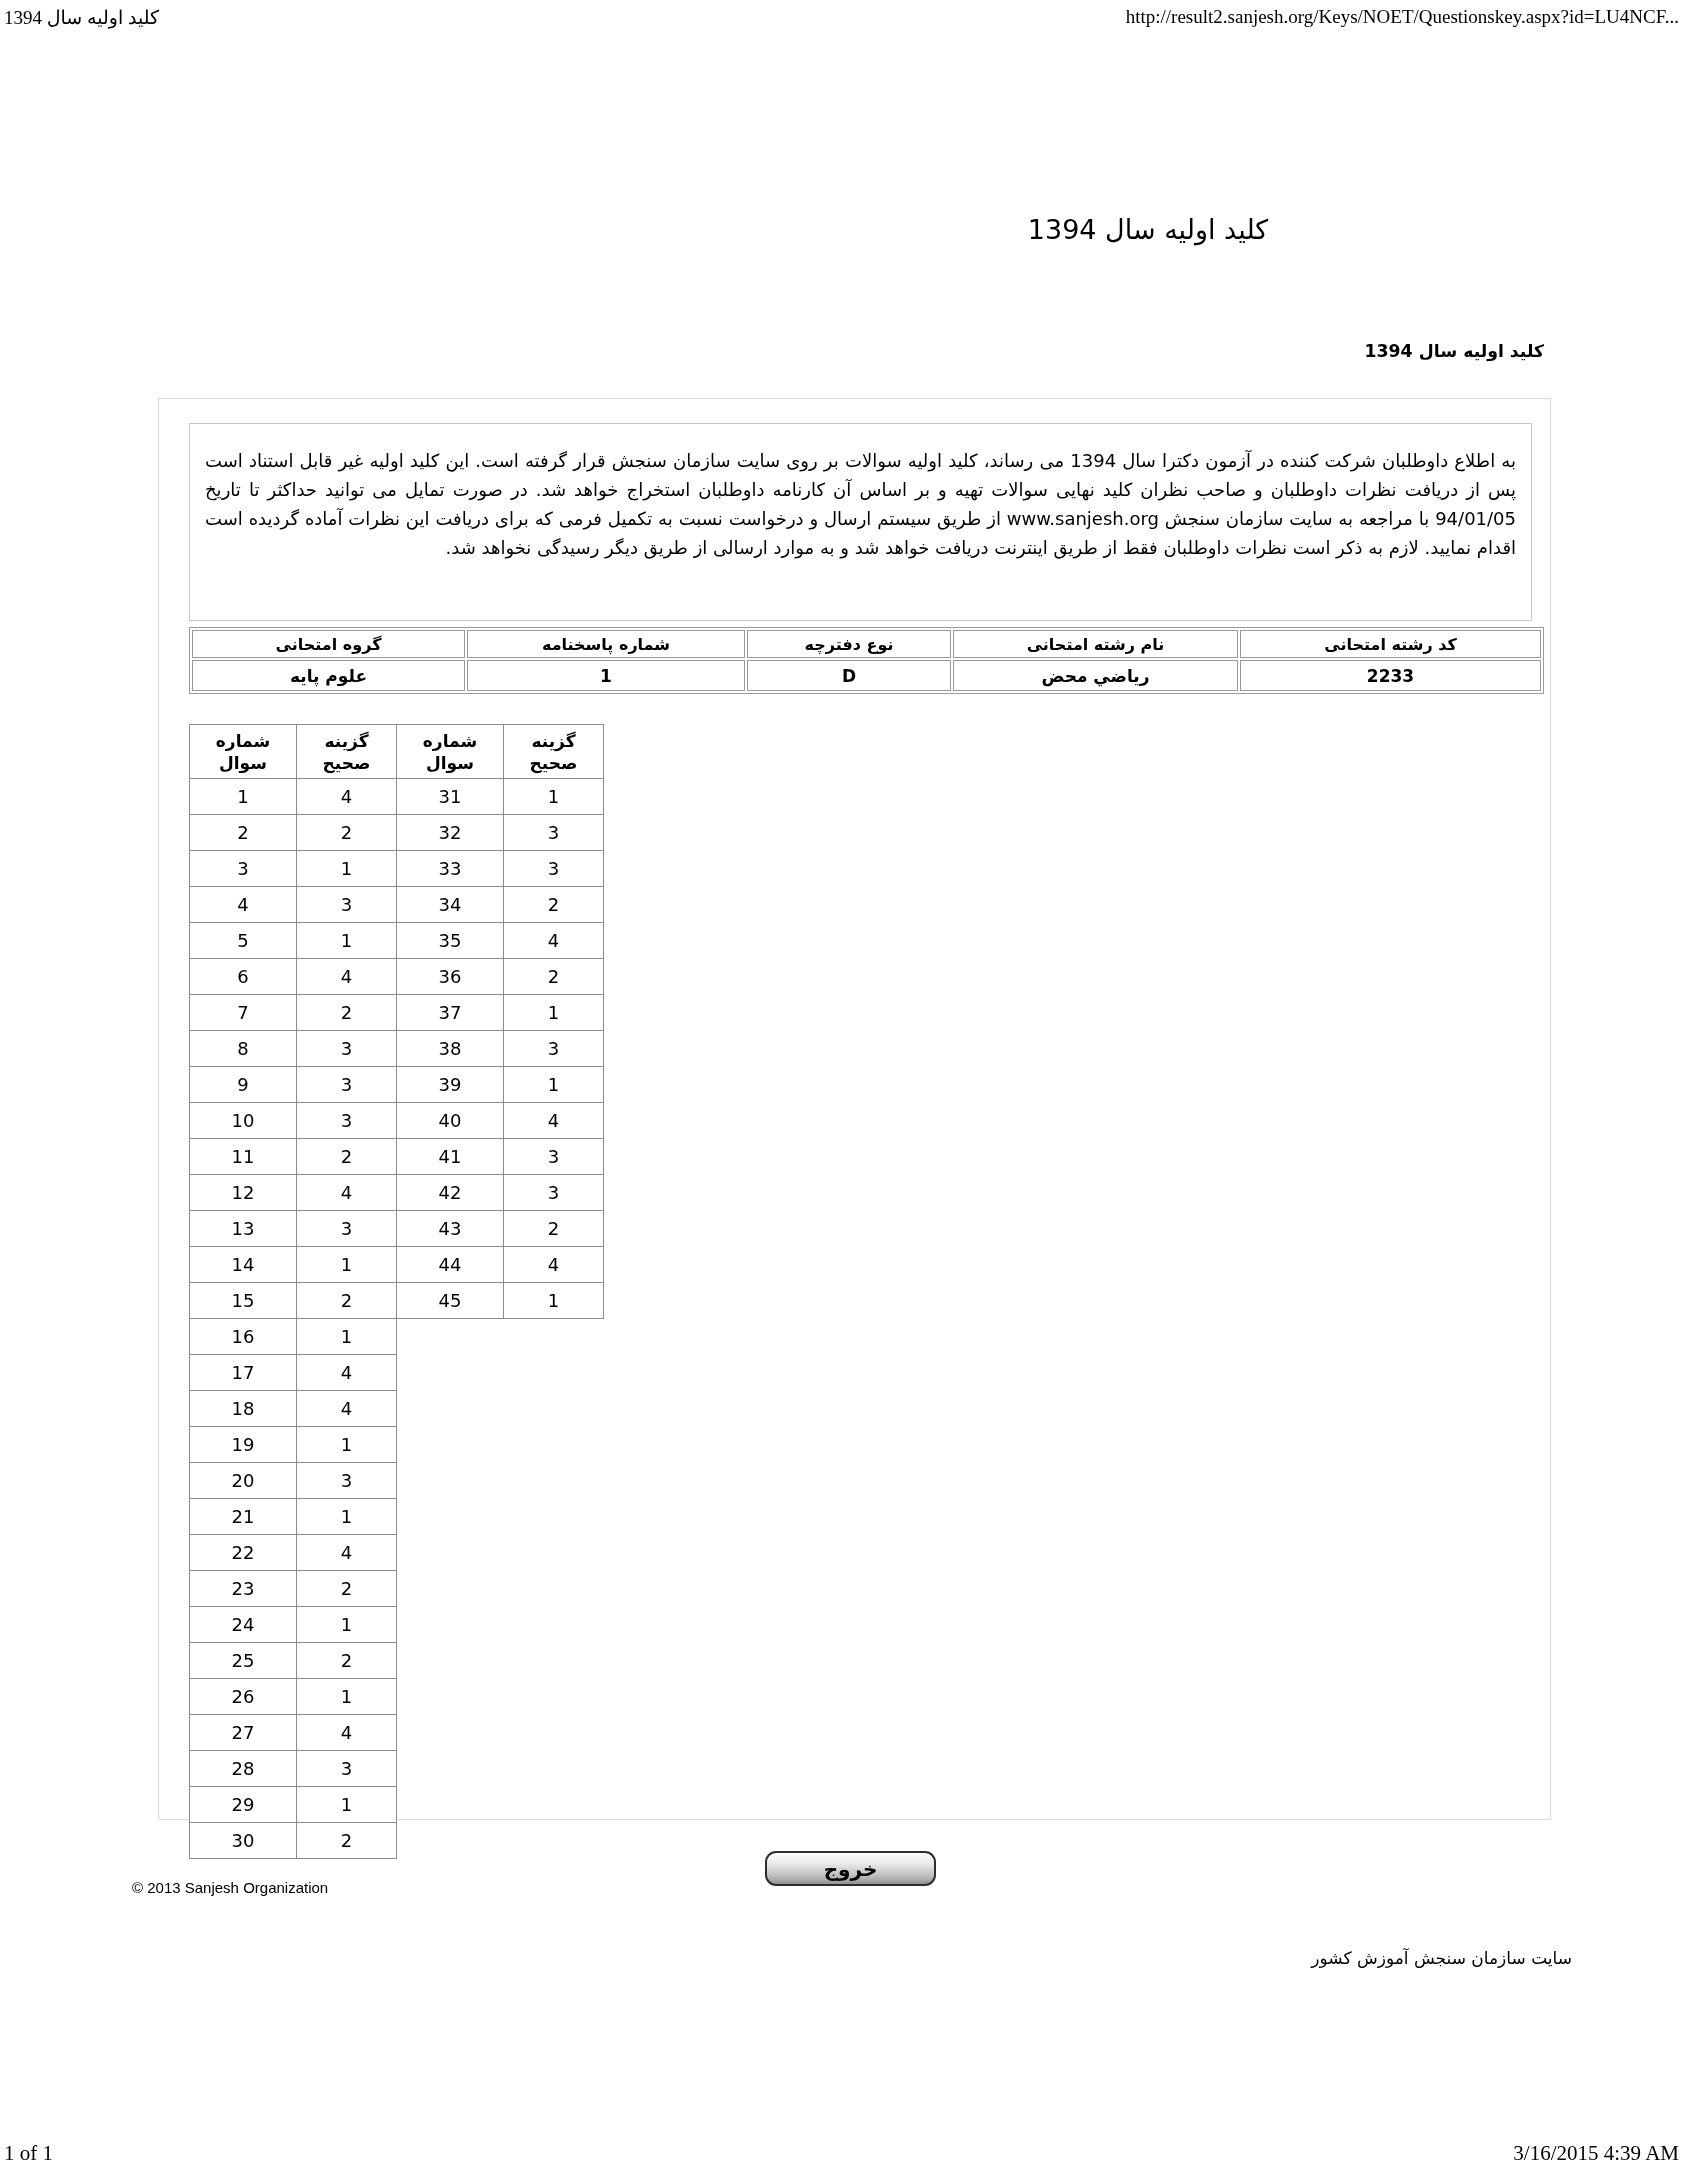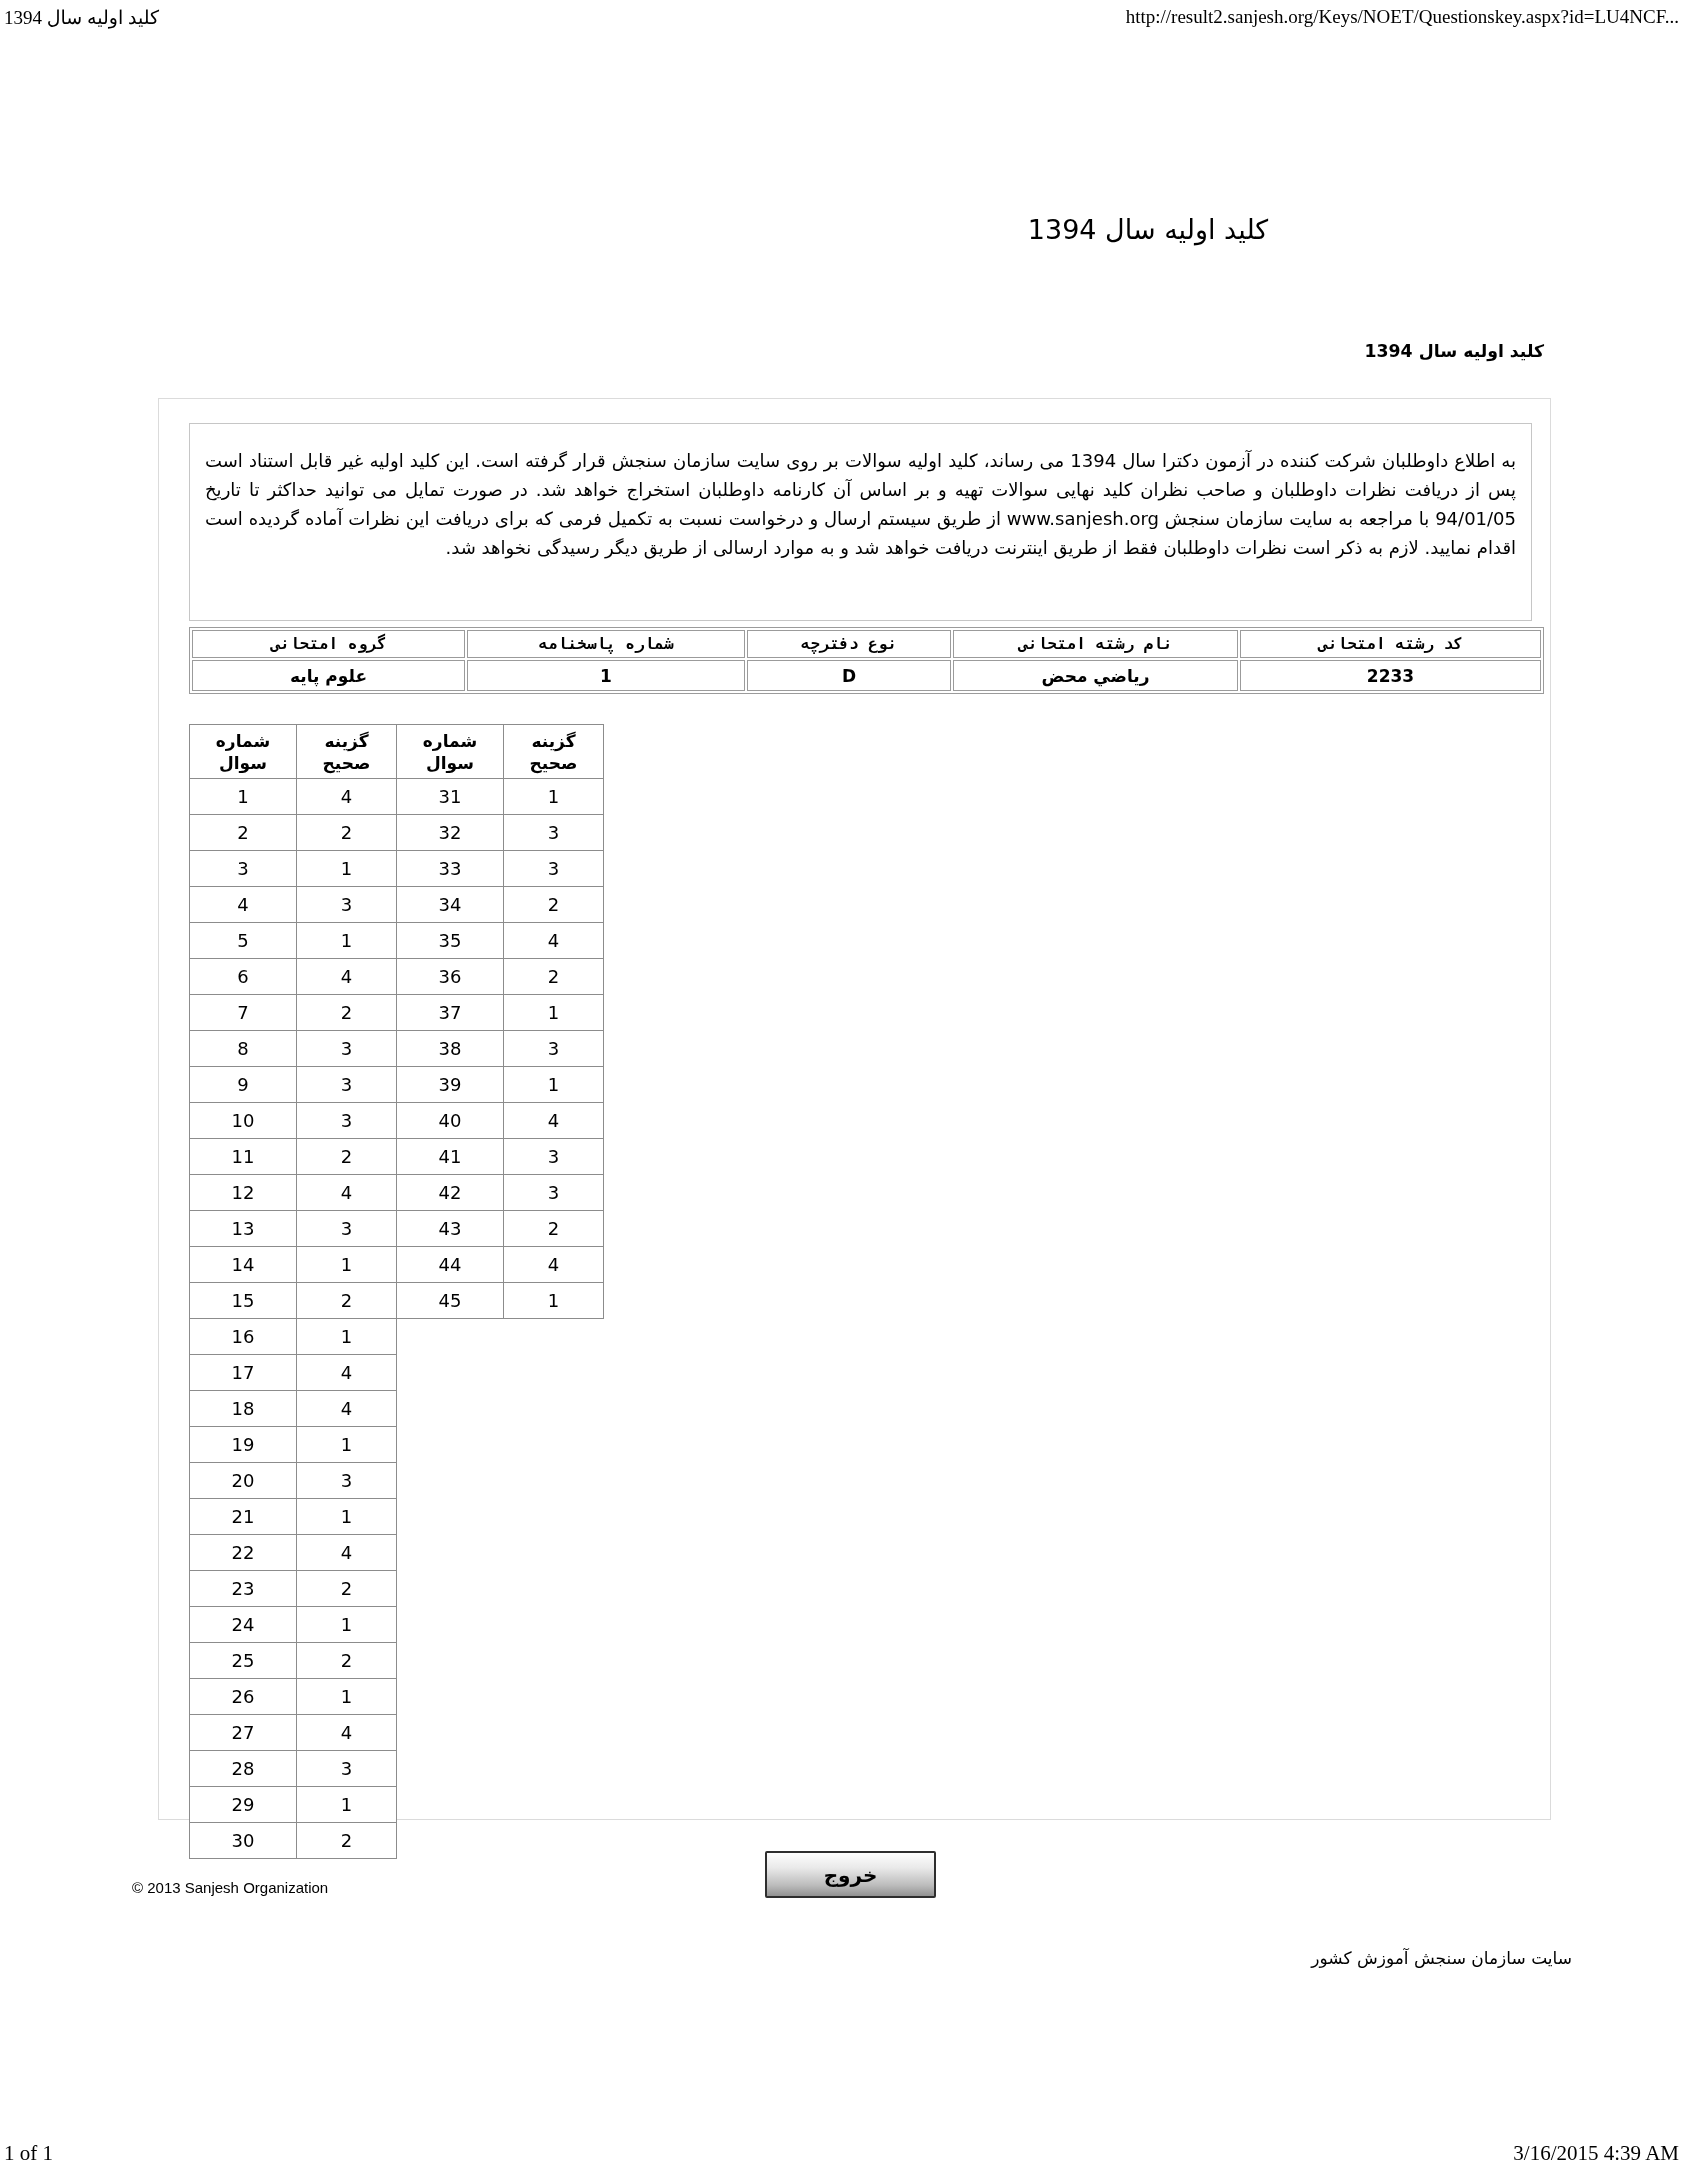--- a/index.html
+++ b/index.html
@@ -26,43 +26,43 @@
   .notice-box{position:absolute;left:189px;top:423px;width:1343px;height:198px;
               box-sizing:border-box;border:1px solid #c6c6c6;padding:22px 15px;
               direction:rtl;text-align:justify;font-size:18px;line-height:29px;overflow:hidden;}
 
   
   .info-table{position:absolute;left:189px;top:627px;width:1316px;direction:rtl;
               border-collapse:separate;border-spacing:2px;border:1px solid #9b9b9b;
               table-layout:fixed;}
   .info-table th,.info-table td{border:1px solid #9b9b9b;text-align:center;vertical-align:middle;
               background:#fff;padding:0 4px;overflow:hidden;font-weight:bold;}
-  .info-table th{height:26px;font-size:16px;font-weight:bold;font-family:Liberation Mono, monospace;}
+  .info-table th{height:26px;font-size:16px;font-weight:bold;}
   .info-table td{height:29px;font-size:17px;}
   .info-table th:nth-child(1),.info-table td:nth-child(1){width:291px;}
   .info-table th:nth-child(2),.info-table td:nth-child(2){width:275px;}
   .info-table th:nth-child(3),.info-table td:nth-child(3){width:194px;}
   .info-table th:nth-child(4),.info-table td:nth-child(4){width:268px;}
   .info-table th:nth-child(5),.info-table td:nth-child(5){width:263px;}
 
   
   .answer-table{position:absolute;top:724px;border-collapse:collapse;border:1px solid #8c8c8c;
                 table-layout:fixed;background:#fff;}
   .answer-table.t1{left:189px;width:201px;}
   .answer-table.t2{left:396px;width:201px;}
   .answer-table th,.answer-table td{border:1px solid #8c8c8c;text-align:center;vertical-align:middle;}
   .answer-table th{height:51px;font-size:17px;font-weight:bold;direction:rtl;
                    white-space:pre-line;line-height:22px;}
   .answer-table td{height:33px;font-size:18px;}
   .answer-table th:nth-child(1),.answer-table td:nth-child(1){width:104px;}
   .answer-table th:nth-child(2),.answer-table td:nth-child(2){width:97px;}
 
   
-  .exit-btn{position:absolute;left:765px;top:1851px;width:171px;height:47px;
-            border:2px solid #2e2e2e;border-radius:2px;
+  .exit-btn{position:absolute;left:765px;top:1851px;width:171px;height:35px;
+            border:2px solid #2e2e2e;border-radius:11px;
             background:linear-gradient(180deg,#fdfdfd 0%,#e9e9e9 35%,#bcbcbc 75%,#929292 100%);
             font-family:"DejaVu Sans",sans-serif;font-size:20px;font-weight:bold;color:#000;
             cursor:pointer;direction:rtl;}
 
   
   .footer-copyright{position:absolute;left:132px;top:1879px;
                     font-family:"Liberation Sans",sans-serif;font-size:15px;}
   .footer-site{position:absolute;right:111px;top:1948px;font-size:17px;direction:rtl;}
 </style>
 </head>

